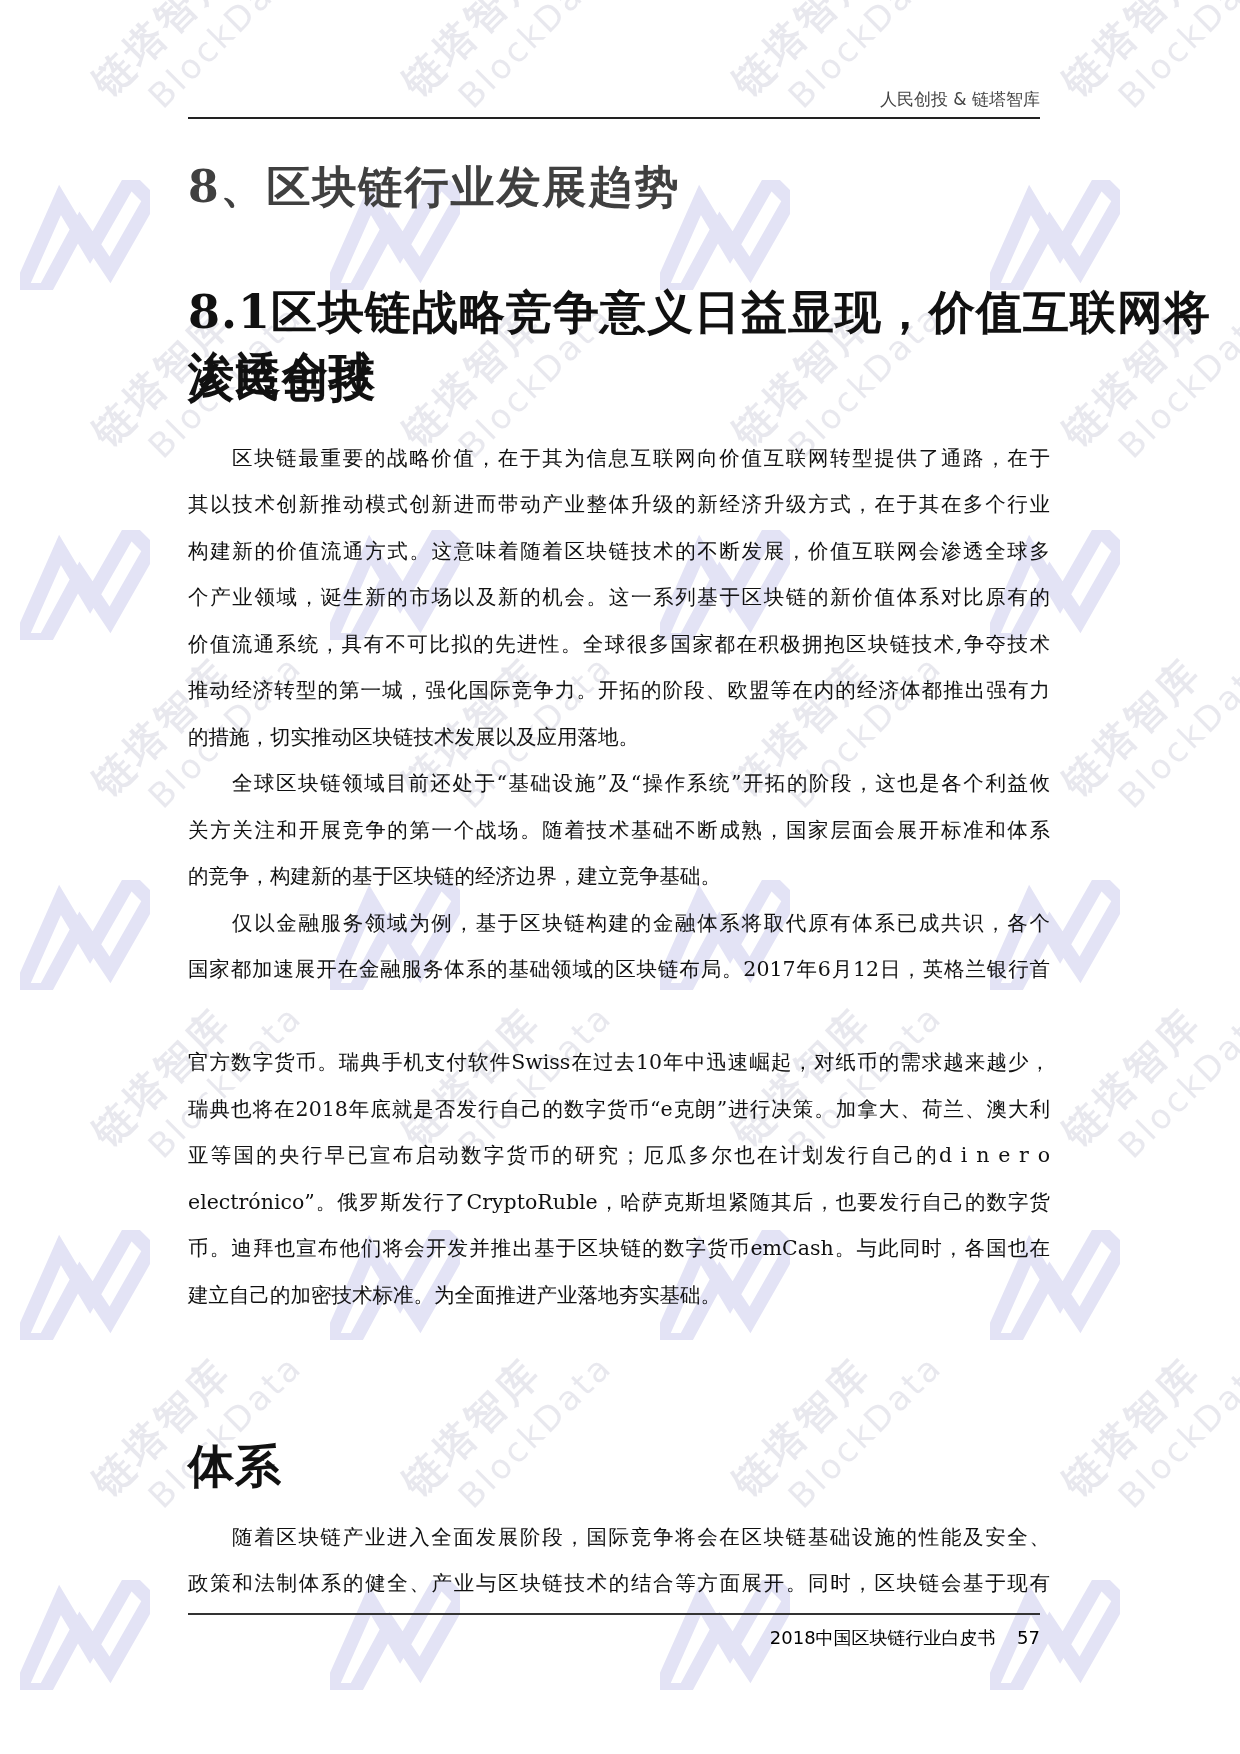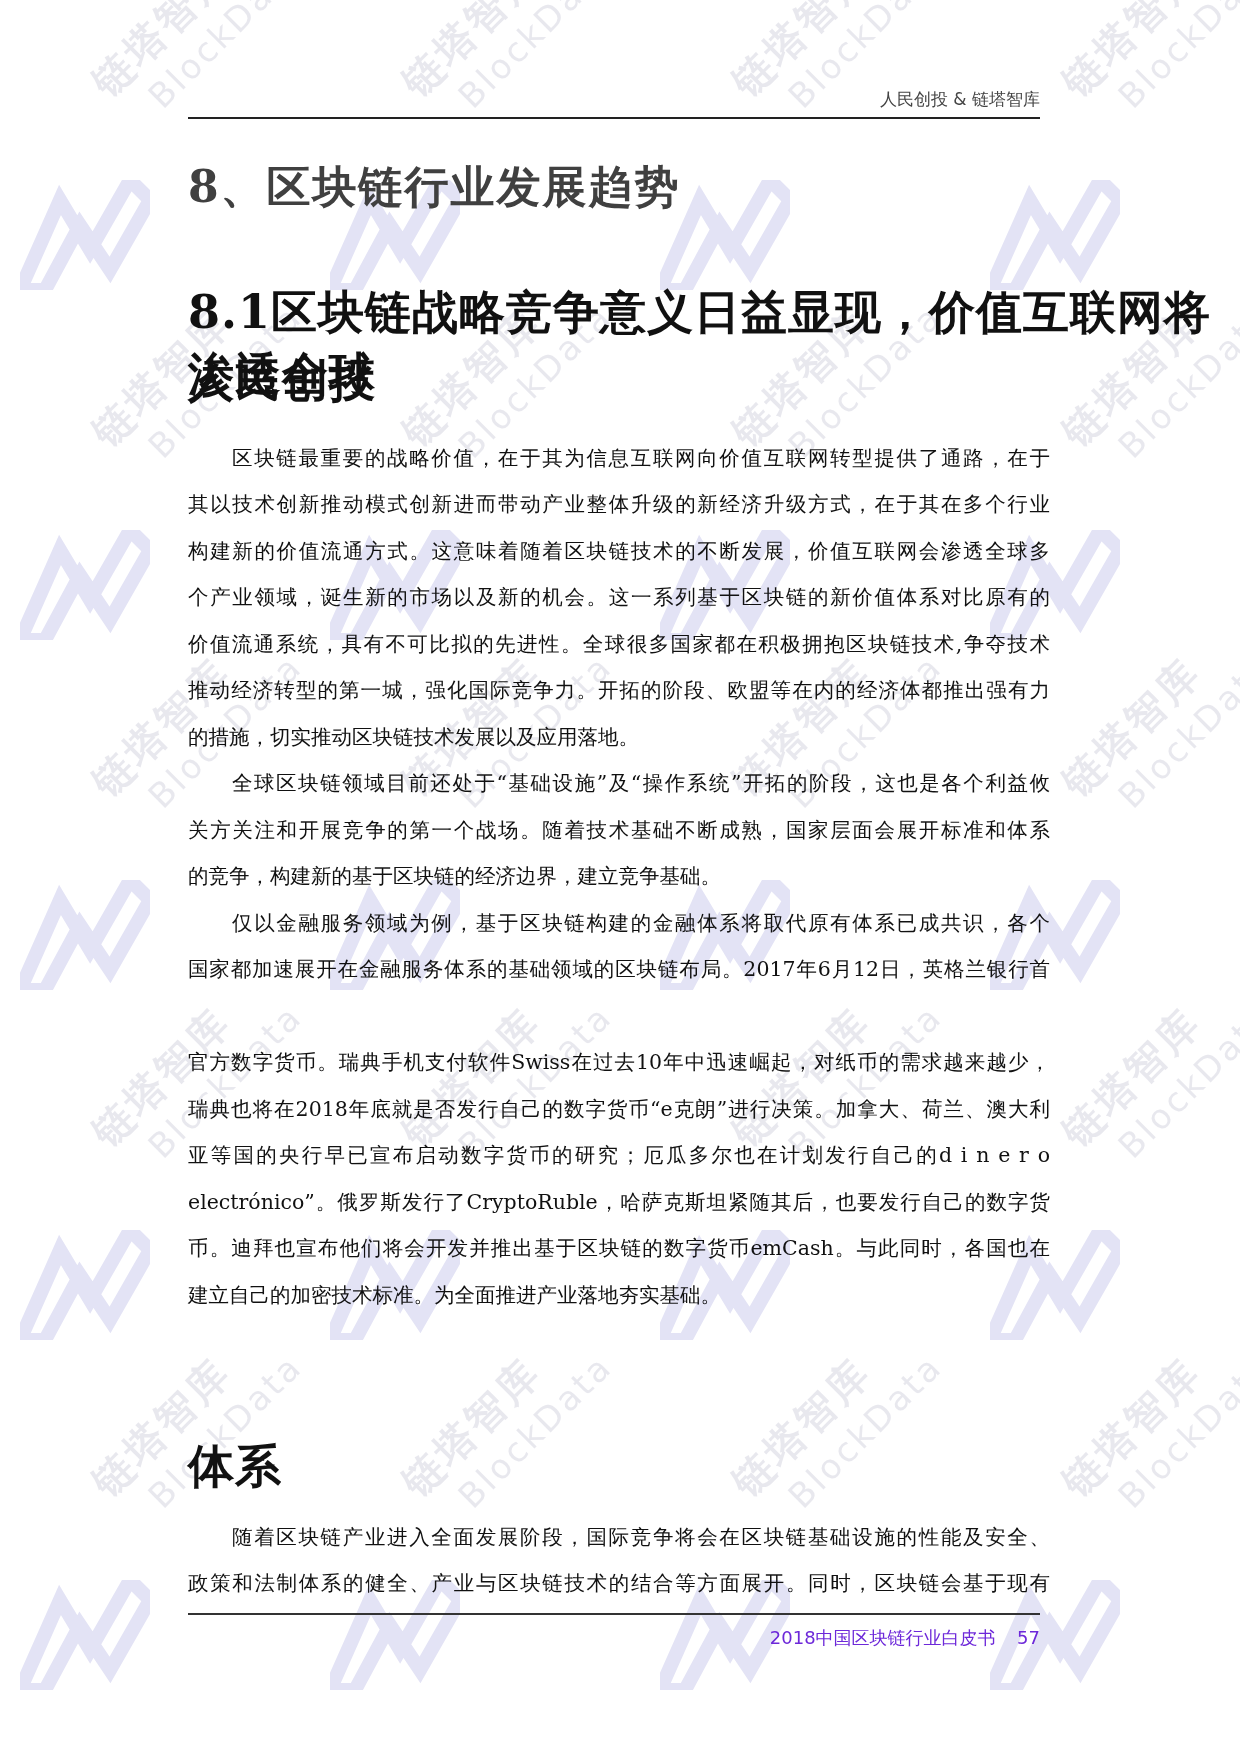--- a/index.html
+++ b/index.html
@@ -30,21 +30,21 @@
     }
     .line {
       position: absolute; left: 188px; width: 862px; font-size: 20.5px; color: #111;
       text-align: justify; text-align-last: justify; white-space: nowrap; line-height: 1;
     }
     .line.indent { left: 232px; width: 818px; }
     .line.last { text-align-last: left; }
     .footer-rule { position: absolute; left: 188px; top: 1613px; width: 852px; height: 1.5px; background: #333; }
     .footer-text {
       position: absolute; right: 200px; top: 1626px; font-family: "DejaVu Sans", sans-serif;
-      font-size: 18px; color: #6d28d9;
+      font-size: 18px; color: #000000;
     }
   </style>
 </head>
 <body>
 
 <div class="wm-layer">
 
   <div class="wm" style="left:20px;top:30px">
     <svg class="logo" viewBox="0 0 130 110">
         <polygon points="0,110 40,20 70,70 110,0 130,20 90,90 60,45 25,110" fill="none" stroke="#e3e3f5" stroke-width="14"></polygon>

